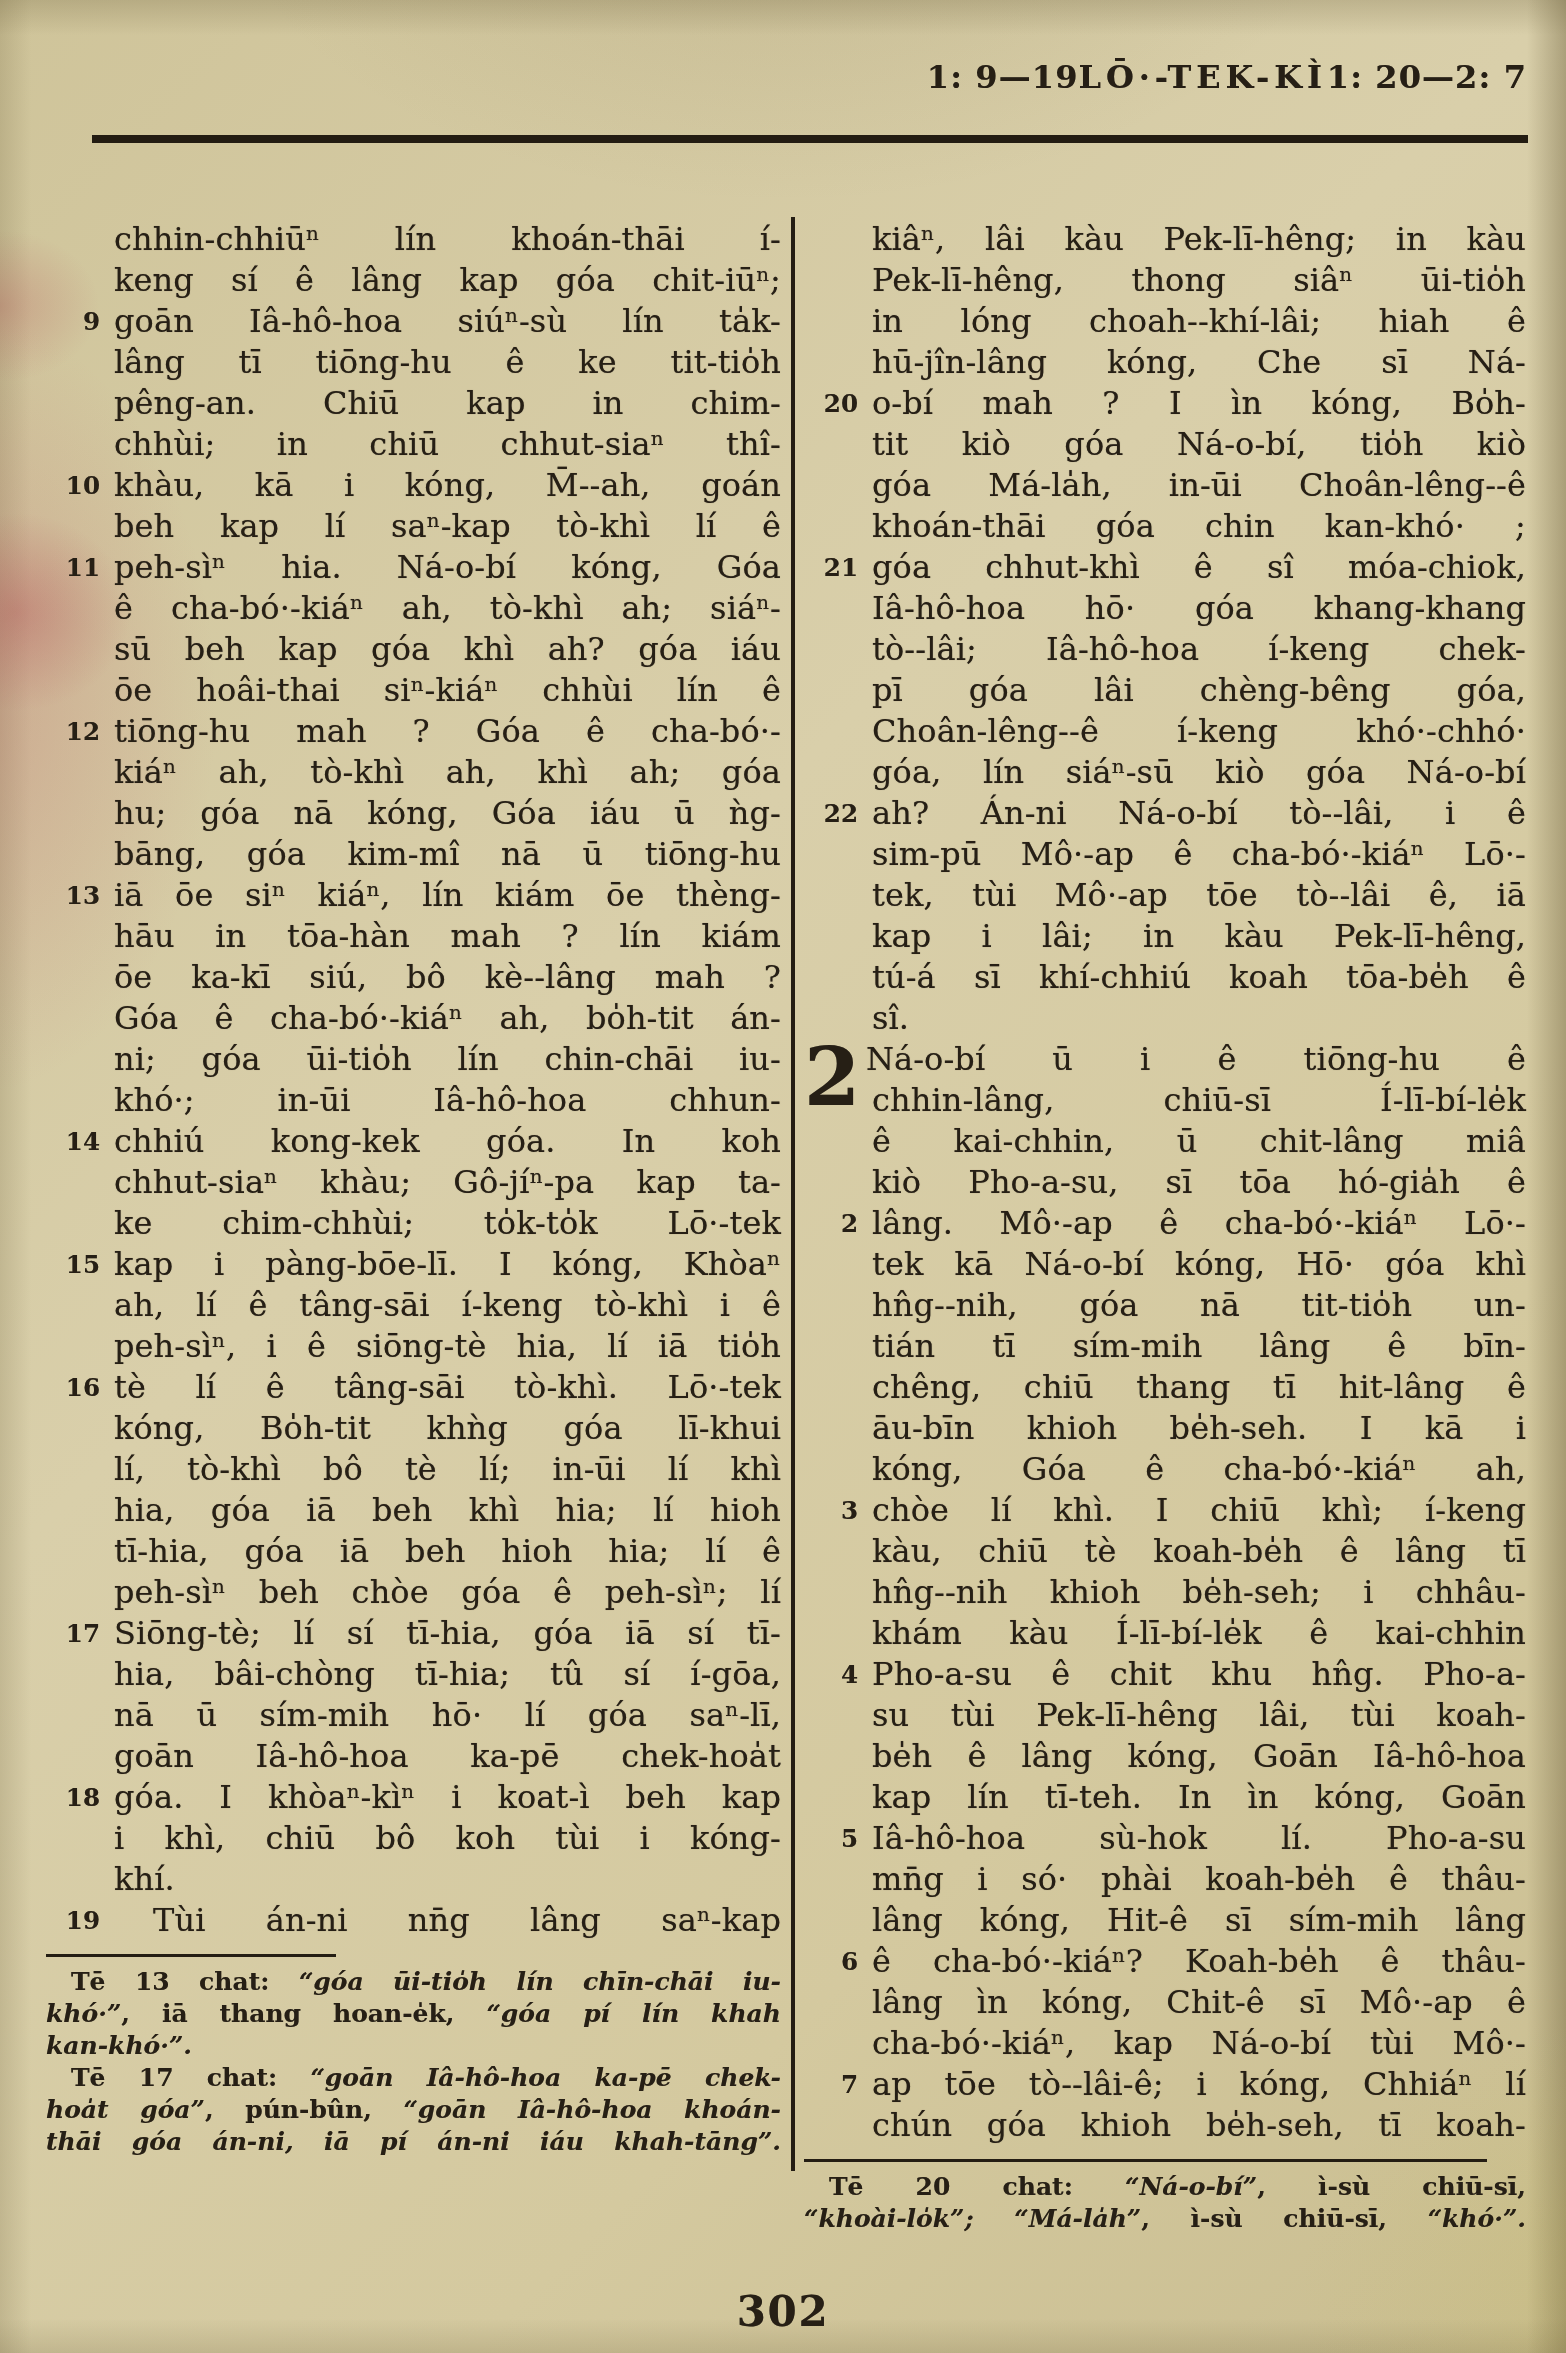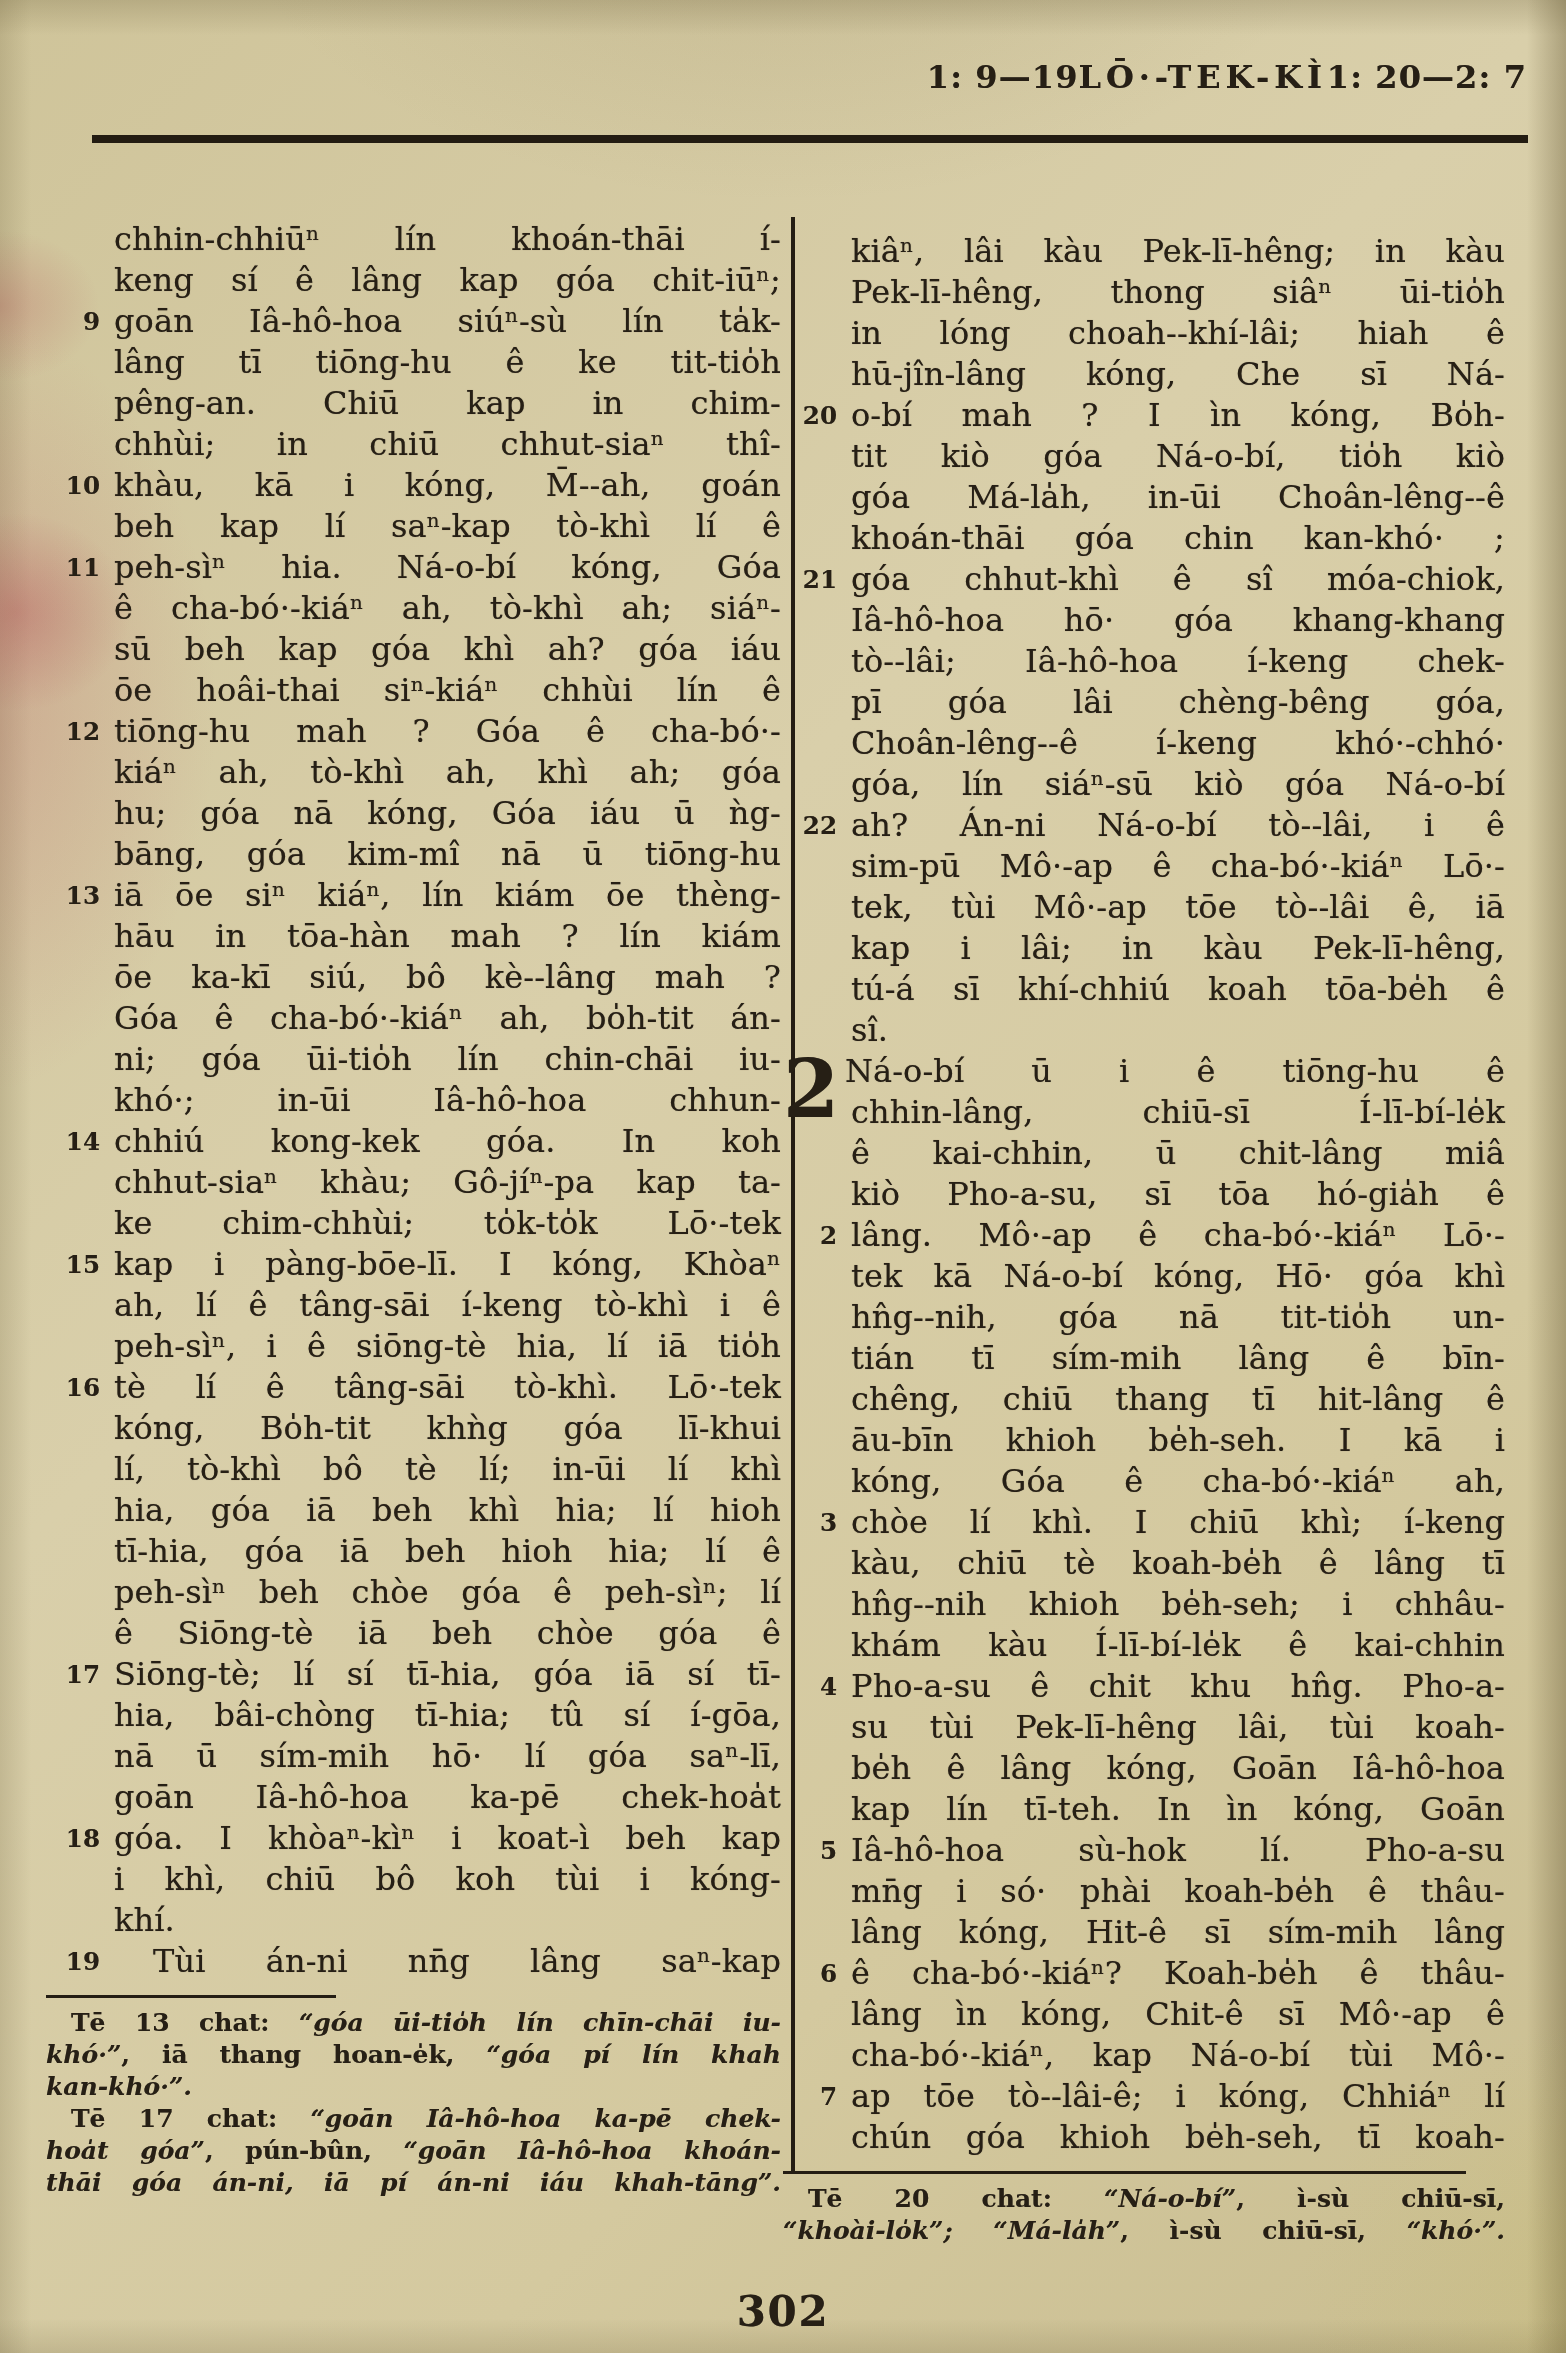--- a/index.html
+++ b/index.html
@@ -20,21 +20,21 @@
       linear-gradient(to bottom, rgba(95,82,46,0.22), rgba(95,82,46,0) 1.5%),
       linear-gradient(to top, rgba(95,82,46,0.18), rgba(95,82,46,0) 1.5%),
       linear-gradient(135deg,#cfc49a 0%,#d9cfaa 40%,#d4c99f 72%,#c9bd90 100%);
   }
   .header{position:absolute;top:58px;left:39px;width:1488px;display:flex;justify-content:flex-end;align-items:baseline;font-weight:bold;font-size:32px;letter-spacing:1.1px;text-shadow:0 0 0.5px rgba(37,30,21,0.55);}
   .htitle{letter-spacing:4.9px;}
   .hrule{position:absolute;top:135px;left:92px;width:1436px;height:7.6px;background:#231c12;}
   .vdivider{position:absolute;top:217px;left:791px;width:3.8px;height:1954px;background:#241d13;}
   .col{position:absolute;top:219px;}
   .col-left{left:46px;width:735px;}
-  .col-right{left:783px;width:722px;margin-top:12px;}
+  .col-right{left:804px;width:722px;}
   .line{display:flex;}
   .vnum{flex:0 0 54px;font-weight:bold;font-size:24.6px;line-height:41px;text-align:right;padding-right:14px;text-shadow:0 0 0.5px rgba(37,30,21,0.5);}
   .vnum.chap{height:41px;overflow:visible;font-size:81px;line-height:75px;padding-right:5.5px;}
   .ltext{flex:1;font-size:32px;line-height:41px;text-align:justify;text-align-last:justify;letter-spacing:0.1px;text-shadow:0 0 0.7px rgba(37,30,21,0.55);}
   .line.short .ltext{text-align-last:left;}
   .line.indent .ltext{text-indent:39px;}
   .footnotes{margin-top:13px;}
   .fnsep{width:290px;height:2.7px;background:#241d13;margin:0 0 9.8px 0;}
   .fnsep.wide{width:683px;}
   .fnline{font-size:25px;line-height:32px;text-align:justify;text-align-last:justify;text-shadow:0 0 0.5px rgba(37,30,21,0.5);font-weight:bold;}
@@ -189,24 +189,20 @@
         </div>
         <div class="line">
           <span class="vnum"></span>
           <span class="ltext">tī-hia, góa iā beh hioh hia; lí ê</span>
         </div>
         <div class="line">
           <span class="vnum"></span>
           <span class="ltext">peh-sìⁿ beh chòe góa ê peh-sìⁿ; lí</span>
         </div>
         <div class="line">
-          <span class="vnum"></span>
-          <span class="ltext">ê Siōng-tè iā beh chòe góa ê</span>
-        </div>
-        <div class="line">
           <span class="vnum">17</span>
           <span class="ltext">Siōng-tè; lí sí tī-hia, góa iā sí tī-</span>
         </div>
         <div class="line">
           <span class="vnum"></span>
           <span class="ltext">hia, bâi-chòng tī-hia; tû sí í-gōa,</span>
         </div>
         <div class="line">
           <span class="vnum"></span>
           <span class="ltext">nā ū sím-mih hō· lí góa saⁿ-lī,</span>

